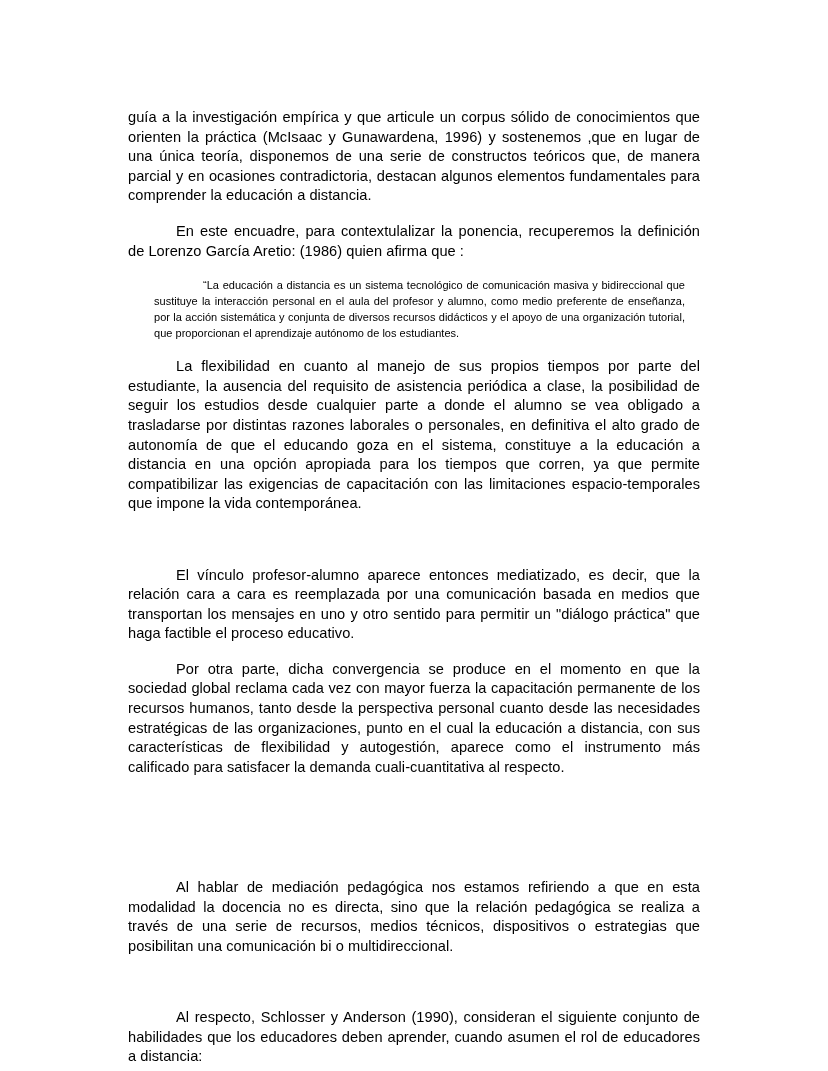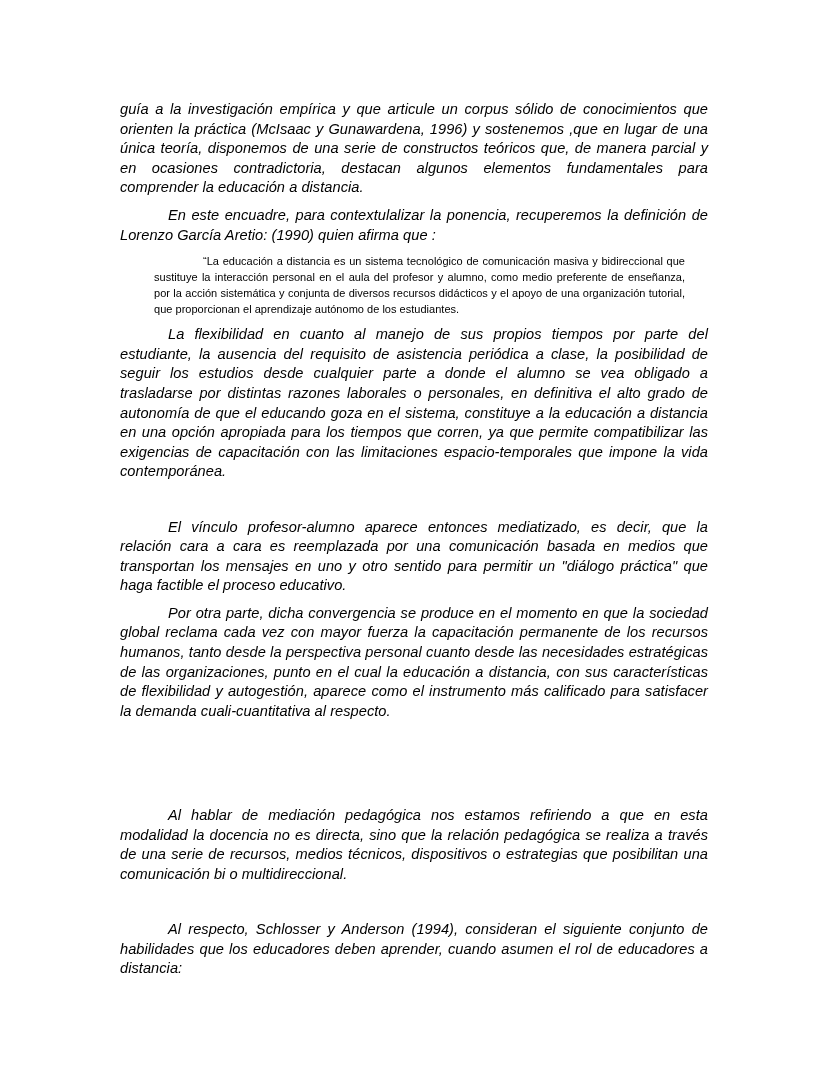--- a/index.html
+++ b/index.html
@@ -20,29 +20,28 @@
     overflow: hidden;
     box-sizing: border-box;
   }
   .content {
     position: absolute;
     left: 112px;
     top: 92px;
     width: 604px;
   }
   p.body-par {
-    margin: 8px;
+    margin: 16px;
     font-size: 14.6px;
     line-height: 19.6px;
     text-align: justify;
     text-indent: 48px;
     letter-spacing: 0.05px;
     word-spacing: 0px;
     hyphens: none;
-    font-style: italic;
   }
   p.body-par.no-indent {
     text-indent: 0;
   }
   
 
   .quote-block {
     margin: 0;
     padding: 0 31px 0 42px;
     font-size: 11px;
@@ -55,37 +54,37 @@
   .gap-2 { height: 49px; }
 </style>
 </head>
 <body>
 
 <div class="page">
   <div class="content">
 
     <p class="body-par no-indent">guía a la investigación empírica y que articule un corpus sólido de conocimientos que orienten la práctica (McIsaac y Gunawardena, 1996) y sostenemos ,que en lugar de una única teoría, disponemos de una serie de constructos teóricos que, de manera parcial y en ocasiones contradictoria, destacan algunos elementos fundamentales para comprender la educación a distancia.</p>
 
-    <p class="body-par">En este encuadre, para contextulalizar la ponencia, recuperemos la definición de Lorenzo García Aretio: (1990) quien afirma que :</p>
+    <p class="body-par">En este encuadre, para contextulalizar la ponencia, recuperemos la definición de Lorenzo García Aretio: (1986) quien afirma que :</p>
 
     <div class="quote-block">“La educación a distancia es un sistema tecnológico de comunicación masiva y bidireccional que sustituye la interacción personal en el aula del profesor y alumno, como medio preferente de enseñanza, por la acción sistemática y conjunta de diversos recursos didácticos y el apoyo de una organización tutorial, que proporcionan el aprendizaje autónomo de los estudiantes.</div>
 
     <p class="body-par">La flexibilidad en cuanto al manejo de sus propios tiempos por parte del estudiante, la ausencia del requisito de asistencia periódica a clase, la posibilidad de seguir los estudios desde cualquier parte a donde el alumno se vea obligado a trasladarse por distintas razones laborales o personales, en definitiva el alto grado de autonomía de que el educando goza en el sistema, constituye a la educación a distancia en una opción apropiada para los tiempos que corren, ya que permite compatibilizar las exigencias de capacitación con las limitaciones espacio-temporales que impone la vida contemporánea.</p>
 
     <div class="gap-1"></div>
 
     <p class="body-par">El vínculo profesor-alumno aparece entonces mediatizado, es decir, que la relación cara a cara es reemplazada por una comunicación basada en medios que transportan los mensajes en uno y otro sentido para permitir un "diálogo práctica" que haga factible el proceso educativo.</p>
 
     <p class="body-par">Por otra parte, dicha convergencia se produce en el momento en que la sociedad global reclama cada vez con mayor fuerza la capacitación permanente de los recursos humanos, tanto desde la perspectiva personal cuanto desde las necesidades estratégicas de las organizaciones, punto en el cual la educación a distancia, con sus características de flexibilidad y autogestión, aparece como el instrumento más calificado para satisfacer la demanda cuali-cuantitativa al respecto.</p>
 
     <div class="gap-2"></div>
 
 
     <div class="gap-1"></div>
 
     <p class="body-par">Al hablar de mediación pedagógica nos estamos refiriendo a que en esta modalidad la docencia no es directa, sino que la relación pedagógica se realiza a través de una serie de recursos, medios técnicos, dispositivos o estrategias que posibilitan una comunicación bi o multidireccional.</p>
 
     <div class="gap-1"></div>
 
-    <p class="body-par">Al respecto, Schlosser y Anderson (1994), consideran el siguiente conjunto de habilidades que los educadores deben aprender, cuando asumen el rol de educadores a distancia:</p>
+    <p class="body-par">Al respecto, Schlosser y Anderson (1990), consideran el siguiente conjunto de habilidades que los educadores deben aprender, cuando asumen el rol de educadores a distancia:</p>
 
   </div>
 </div>
 
 </body></html>

